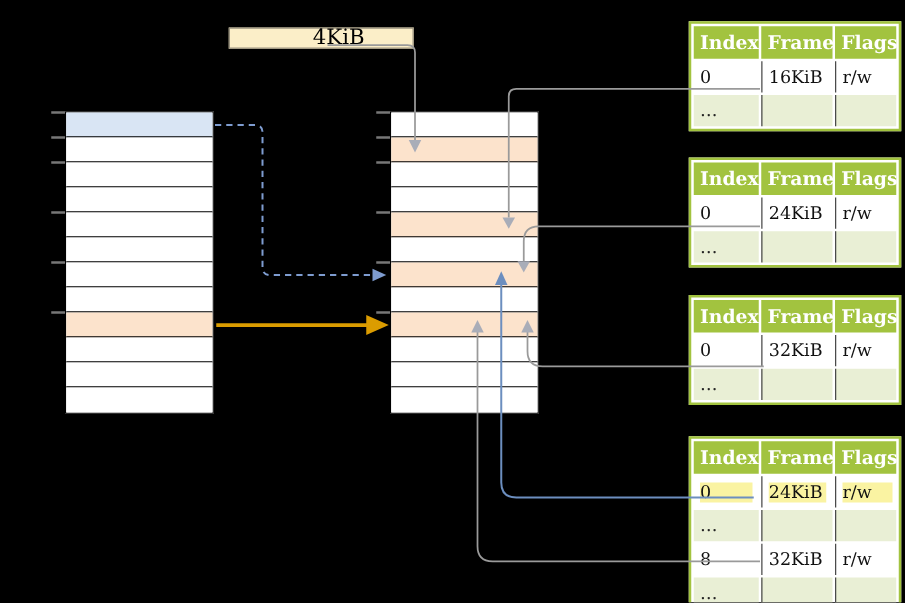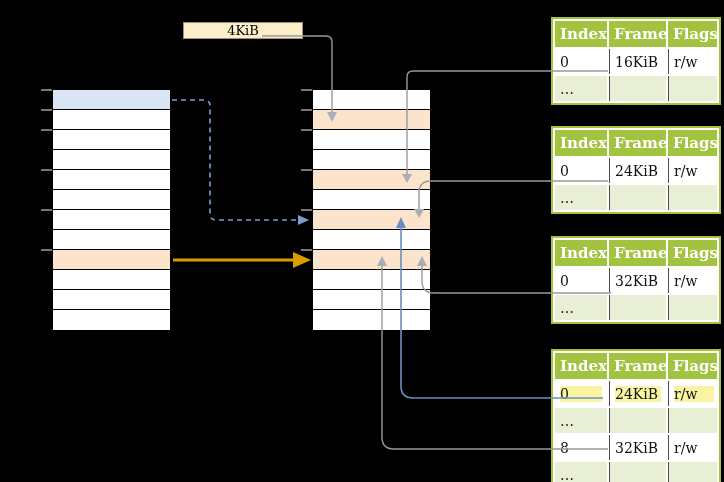--- a/index.html
+++ b/index.html
@@ -2,21 +2,21 @@
 <html style="--green: #A2C33F; --lightgreen: #E9EFD5; --orange: #FCE3CC; --bluerow: #D9E5F4; --cream: #FBEEC8; --yellow: #FAF3A2; --amber: #DB9C00; --blue: #6C8EBF; --dashblue: #7E9CD0; --gray: #9A9A9A; --grayhead: #A9ADB8; --tick: #777777;"><head>
 <meta charset="utf-8">
 <style>
   html,body{margin:0;padding:0;background:#000;}
   #stage{position:relative;width:724px;height:482px;background:#000;overflow:hidden;
          font-family:"DejaVu Serif", serif;}
 
   
   .label-box{position:absolute;left:183px;top:22px;width:118px;height:15px;
              background:var(--cream);border:1px solid #98917e;
-             text-align:center;font-size:13px;line-height:15px;color:#000;}
+             text-align:center;font-size:17px;line-height:15px;color:#000;padding-left:28px;}
 
   
   .memcol{position:absolute;top:89px;width:117px;border:1px solid #000;background:#fff;}
   #left-col{left:52px;}
   #mid-col{left:312px;}
   .mrow{height:20px;border-bottom:1px solid #000;box-sizing:border-box;background:#fff;}
   .mrow:last-child{border-bottom:none;}
   .mrow.hl-blue{background:var(--bluerow);}
   .mrow.hl-orange{background:var(--orange);}
 

